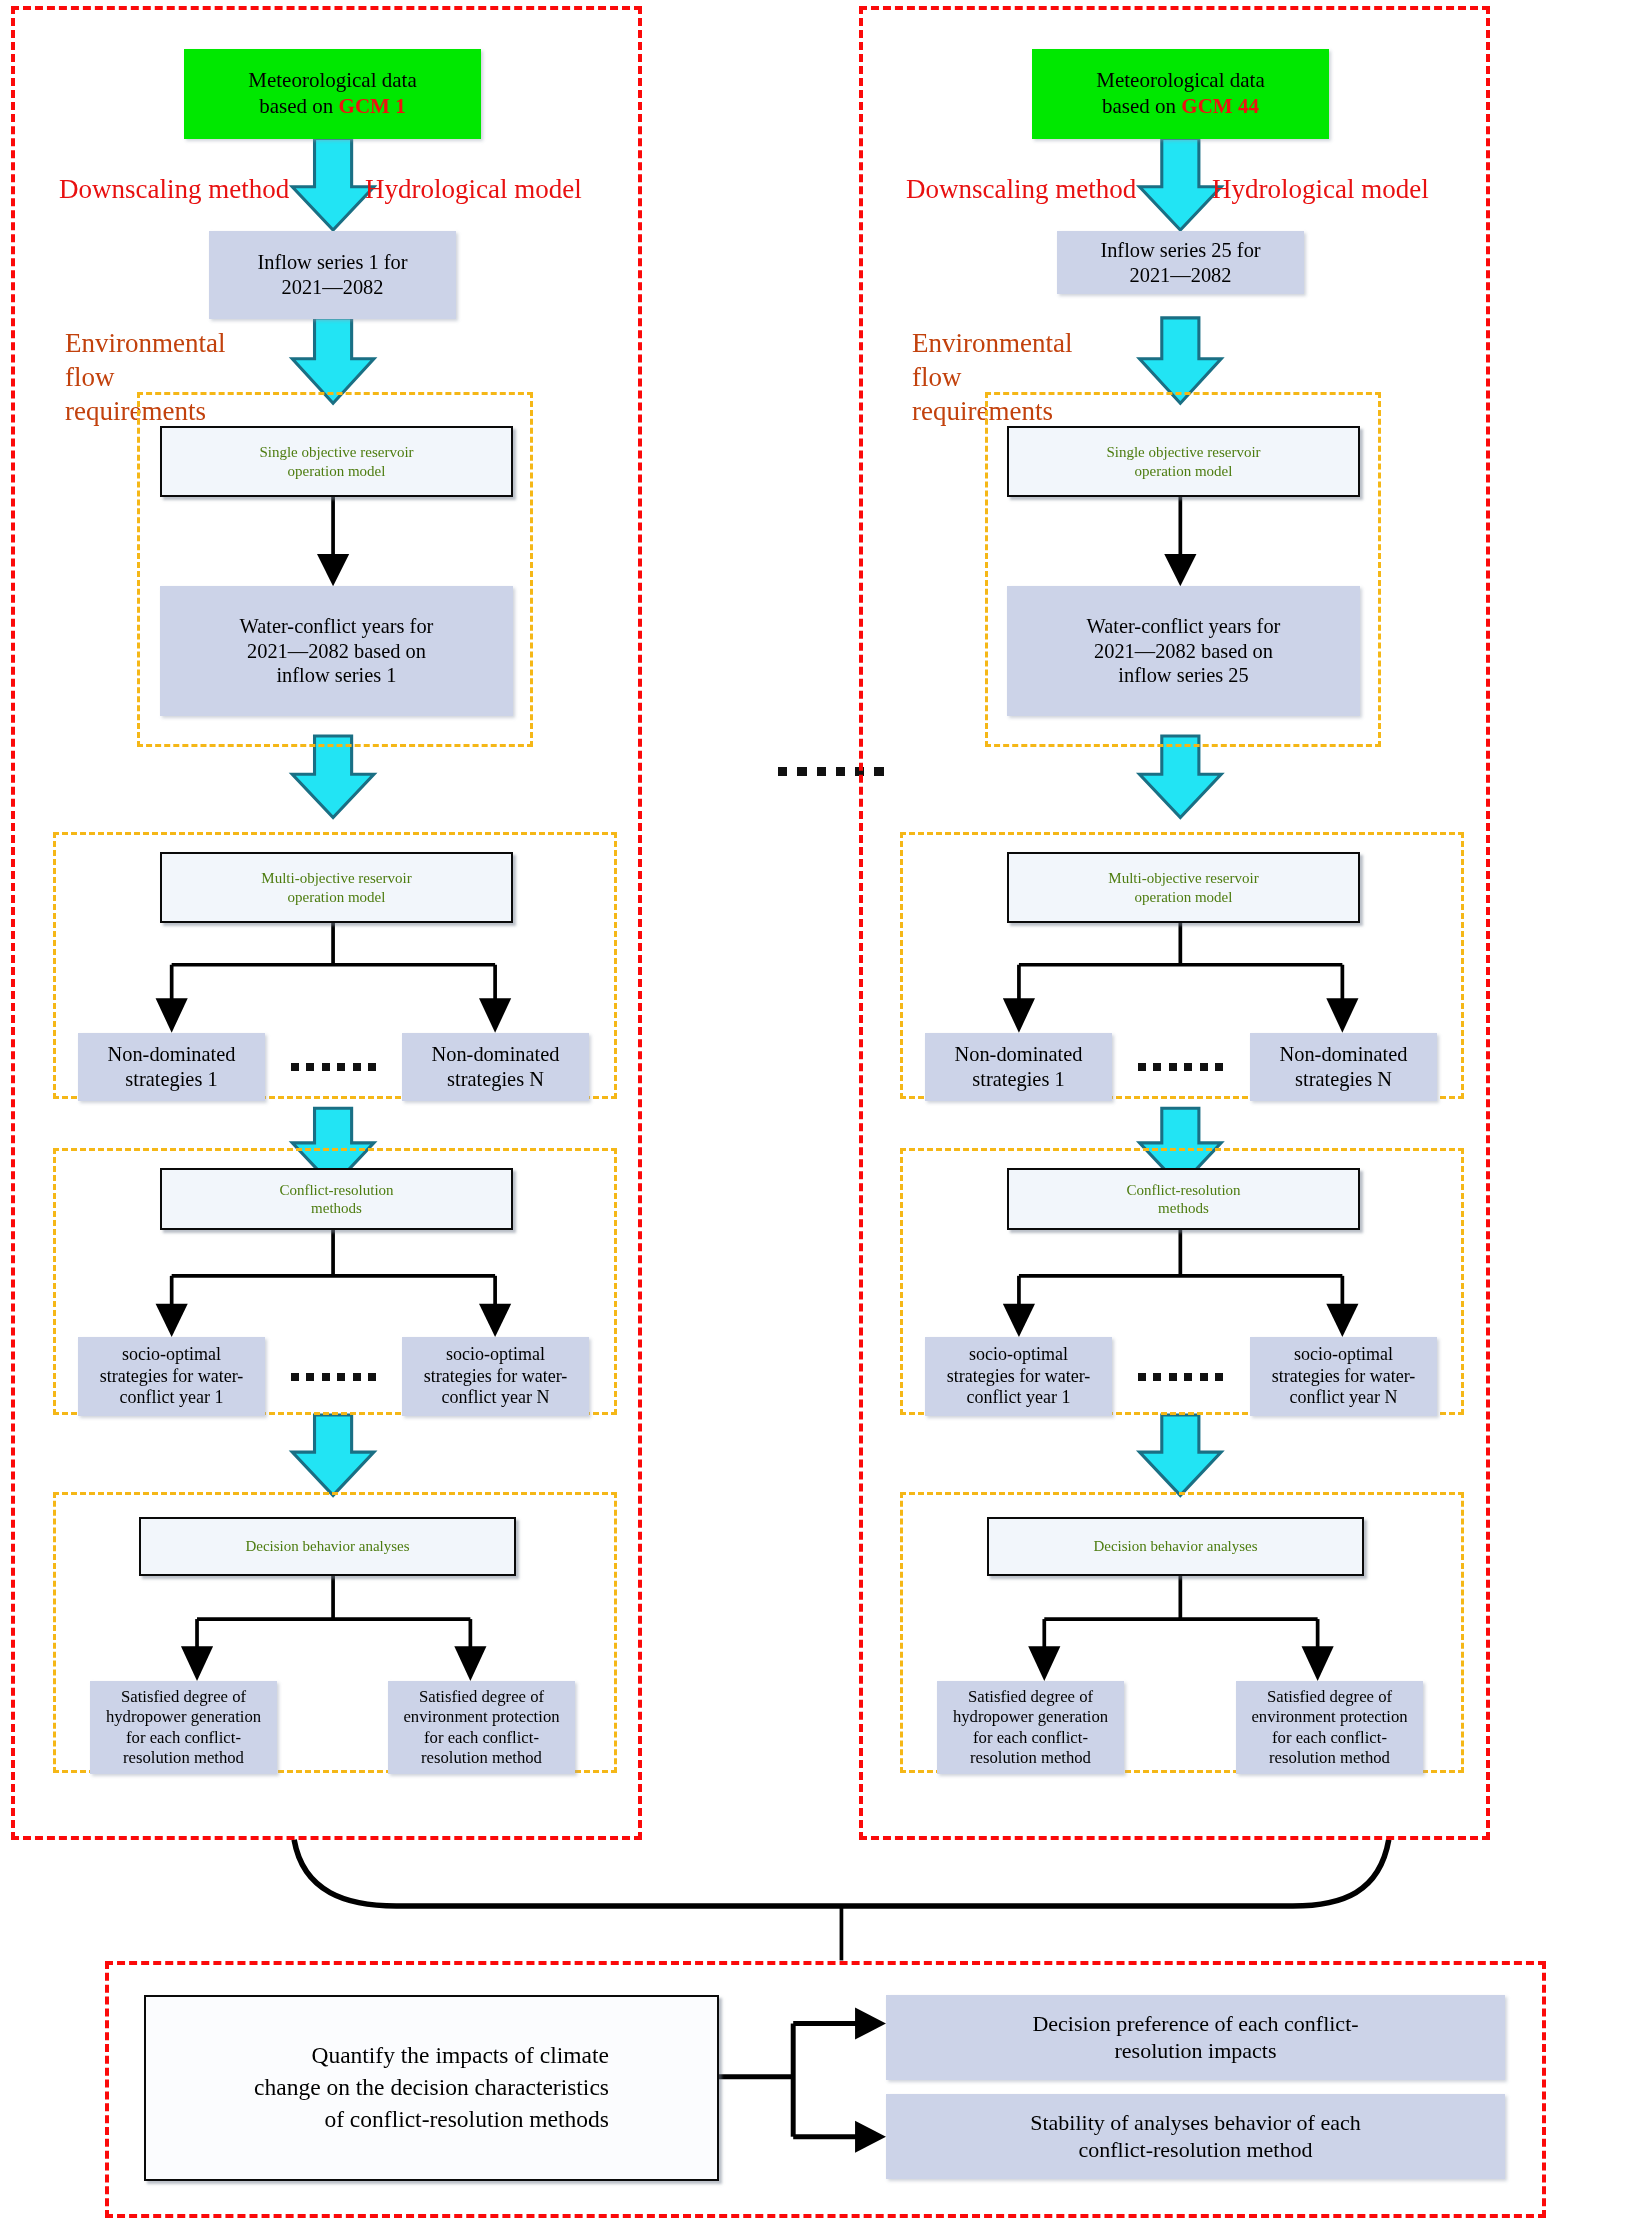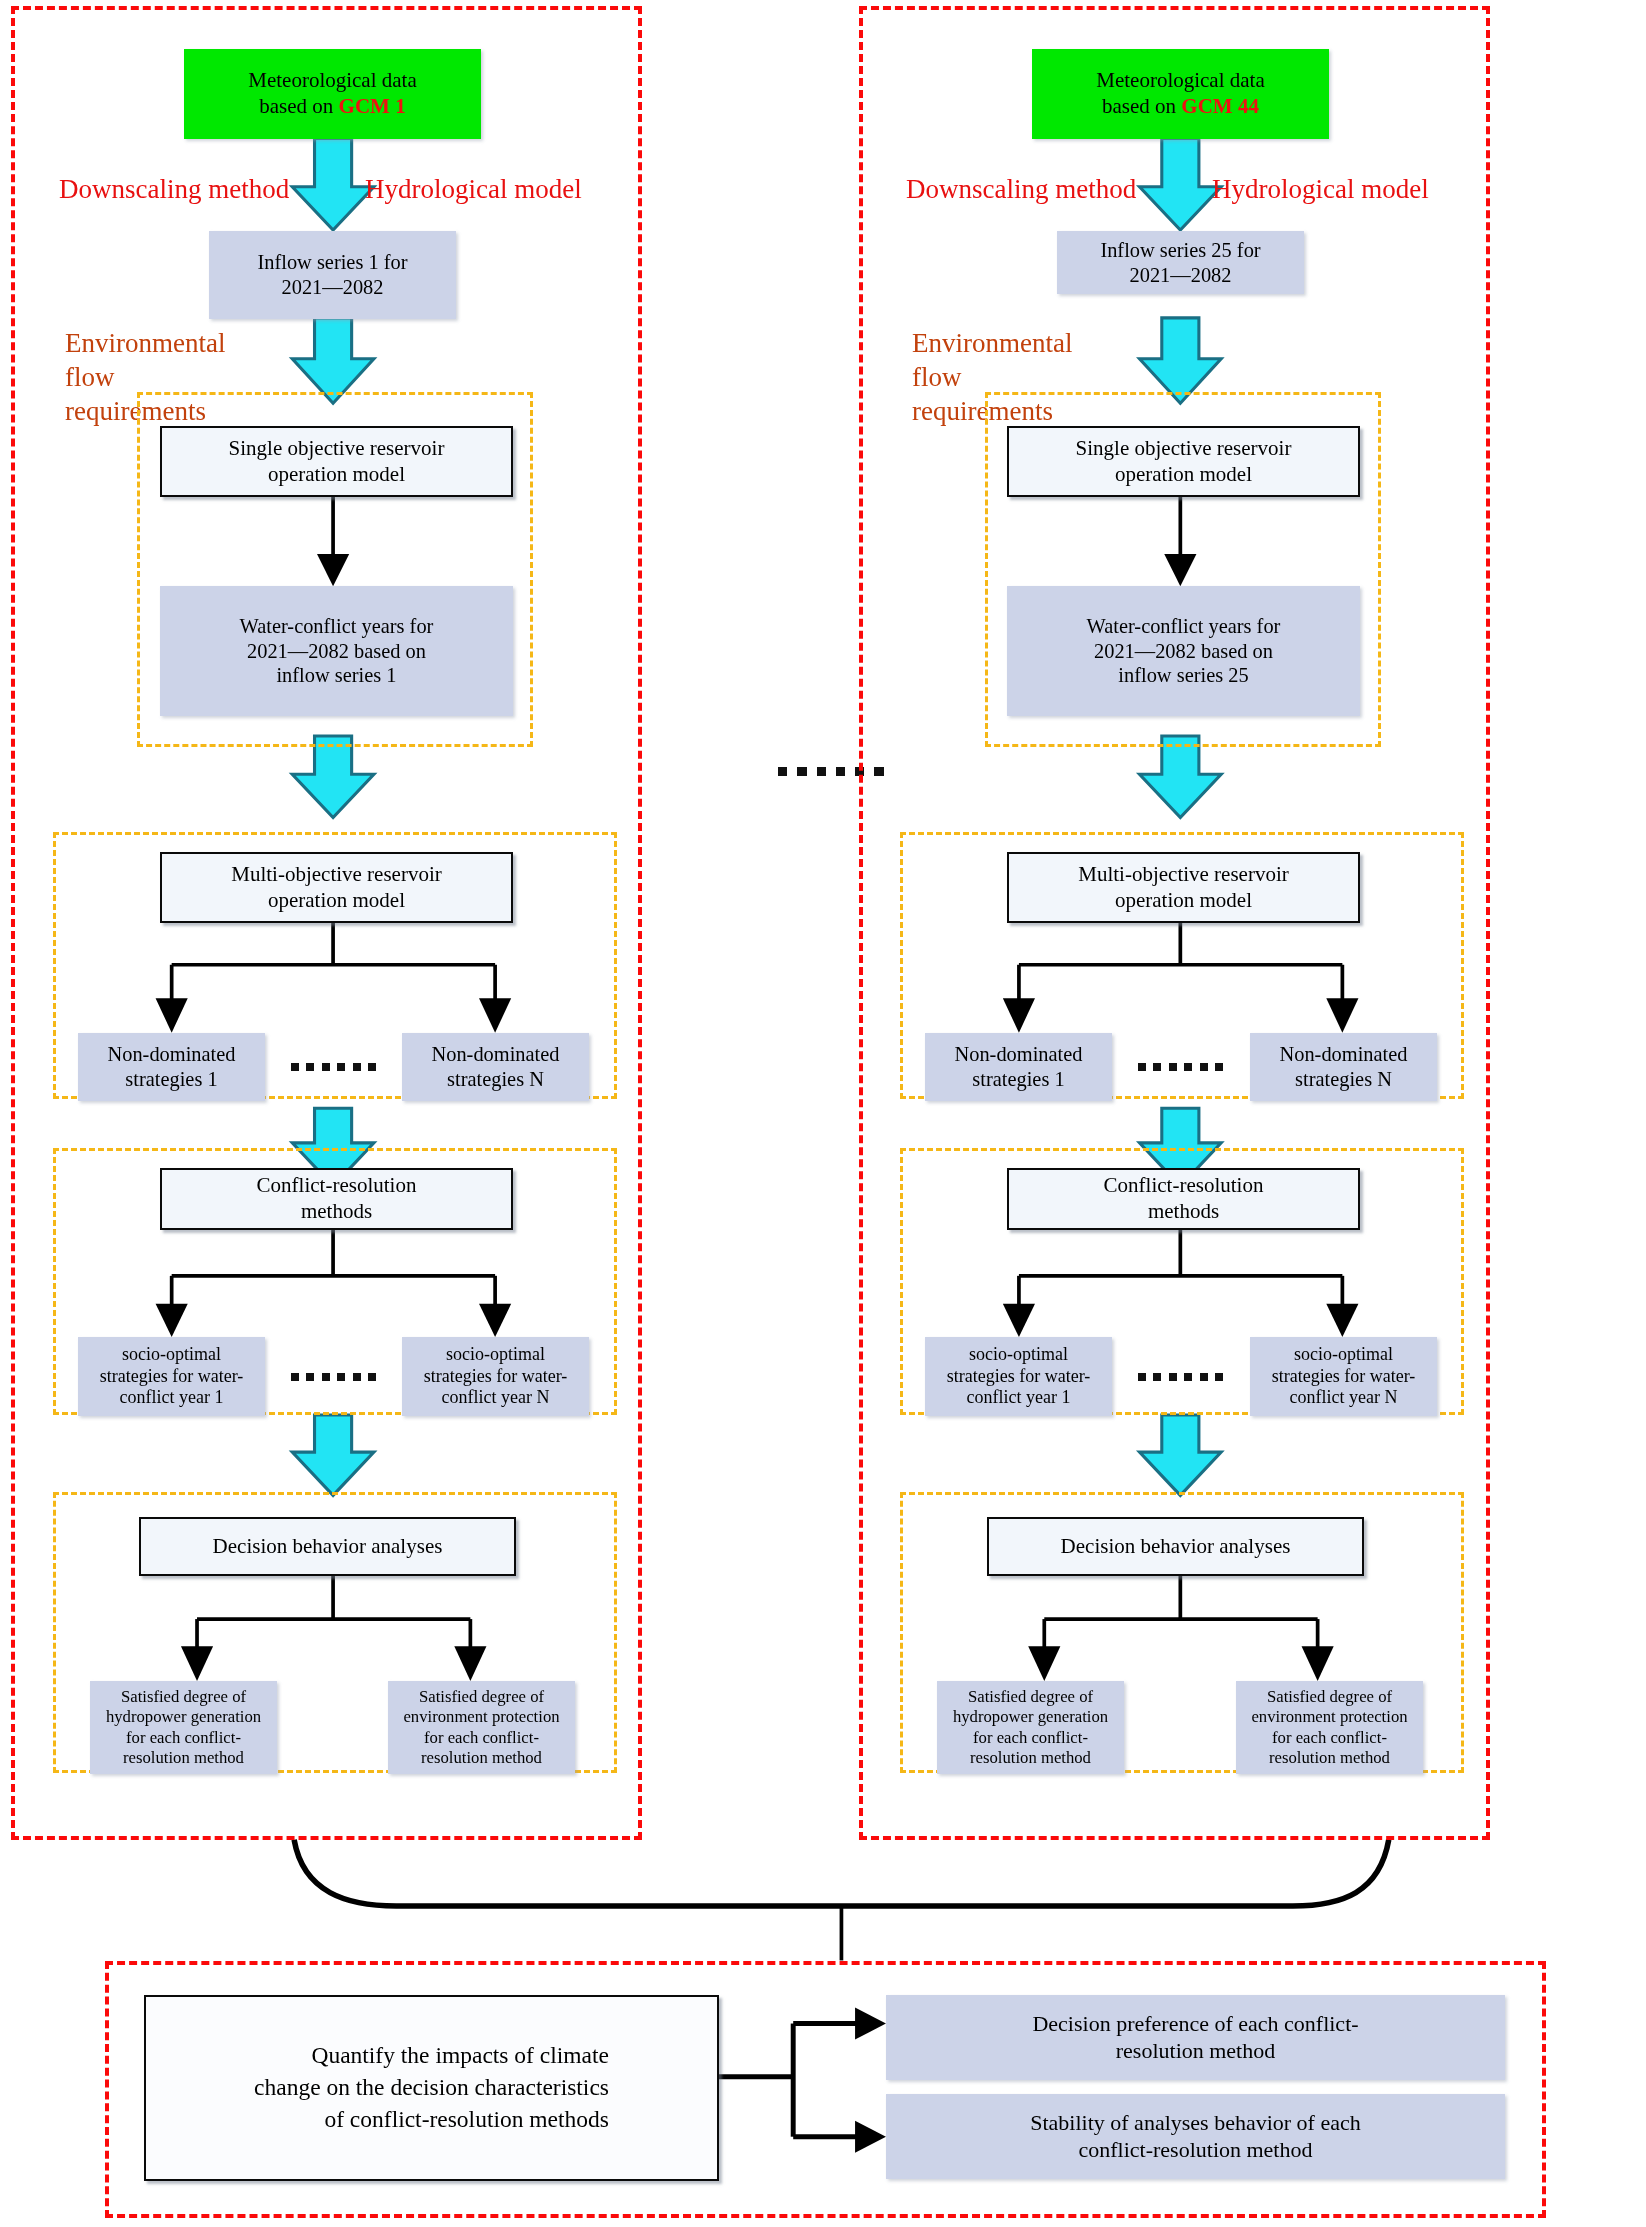--- a/index.html
+++ b/index.html
@@ -36,22 +36,22 @@
   }
   .node-blue{
     background:#ccd3e8;
     box-shadow:1.9px 1.9px 3.1px rgba(150,160,175,.45);
     font-size:20.4px;
   }
   .node-white{
     background:#f2f6fb;
     border:2.5px solid #0a0a0a;
     box-shadow:2.5px 2.5px 2.5px rgba(120,130,145,.5);
-    color:#000000;
-    font-size:21px;
+    color:#4d7c0f;
+    font-size:15px;
   }
   .node-white-black{
     background:#fbfcfe;
     border:2.5px solid #0a0a0a;
     box-shadow:2.5px 2.5px 2.5px rgba(120,130,145,.5);
     color:#000;
     font-size:23.5px;
     text-align:right;
   }
   .gcm-red{color:#ef1111;font-weight:bold;}
@@ -319,17 +319,17 @@
 for each conflict-
 resolution method</div>
 
 <div class="abs red-group" style="left:105px;top:1961px;width:1441px;height:257px;"></div>
 
 <div class="abs node node-white-black" style="left:144px;top:1995px;width:575px;height:186px;white-space:pre-line;line-height:1.35;">Quantify the impacts of climate
 change on the decision characteristics
 of conflict-resolution methods</div>
 
 <div class="abs node node-blue" style="left:886px;top:1995px;width:619px;height:85px;white-space:pre-line;font-size:22px;">Decision preference of each conflict-
-resolution method</div>
+resolution impacts</div>
 
 <div class="abs node node-blue" style="left:886px;top:2094px;width:619px;height:85px;white-space:pre-line;font-size:22px;">Stability of analyses behavior of each
 conflict-resolution method</div>
 
 
 </body></html>

